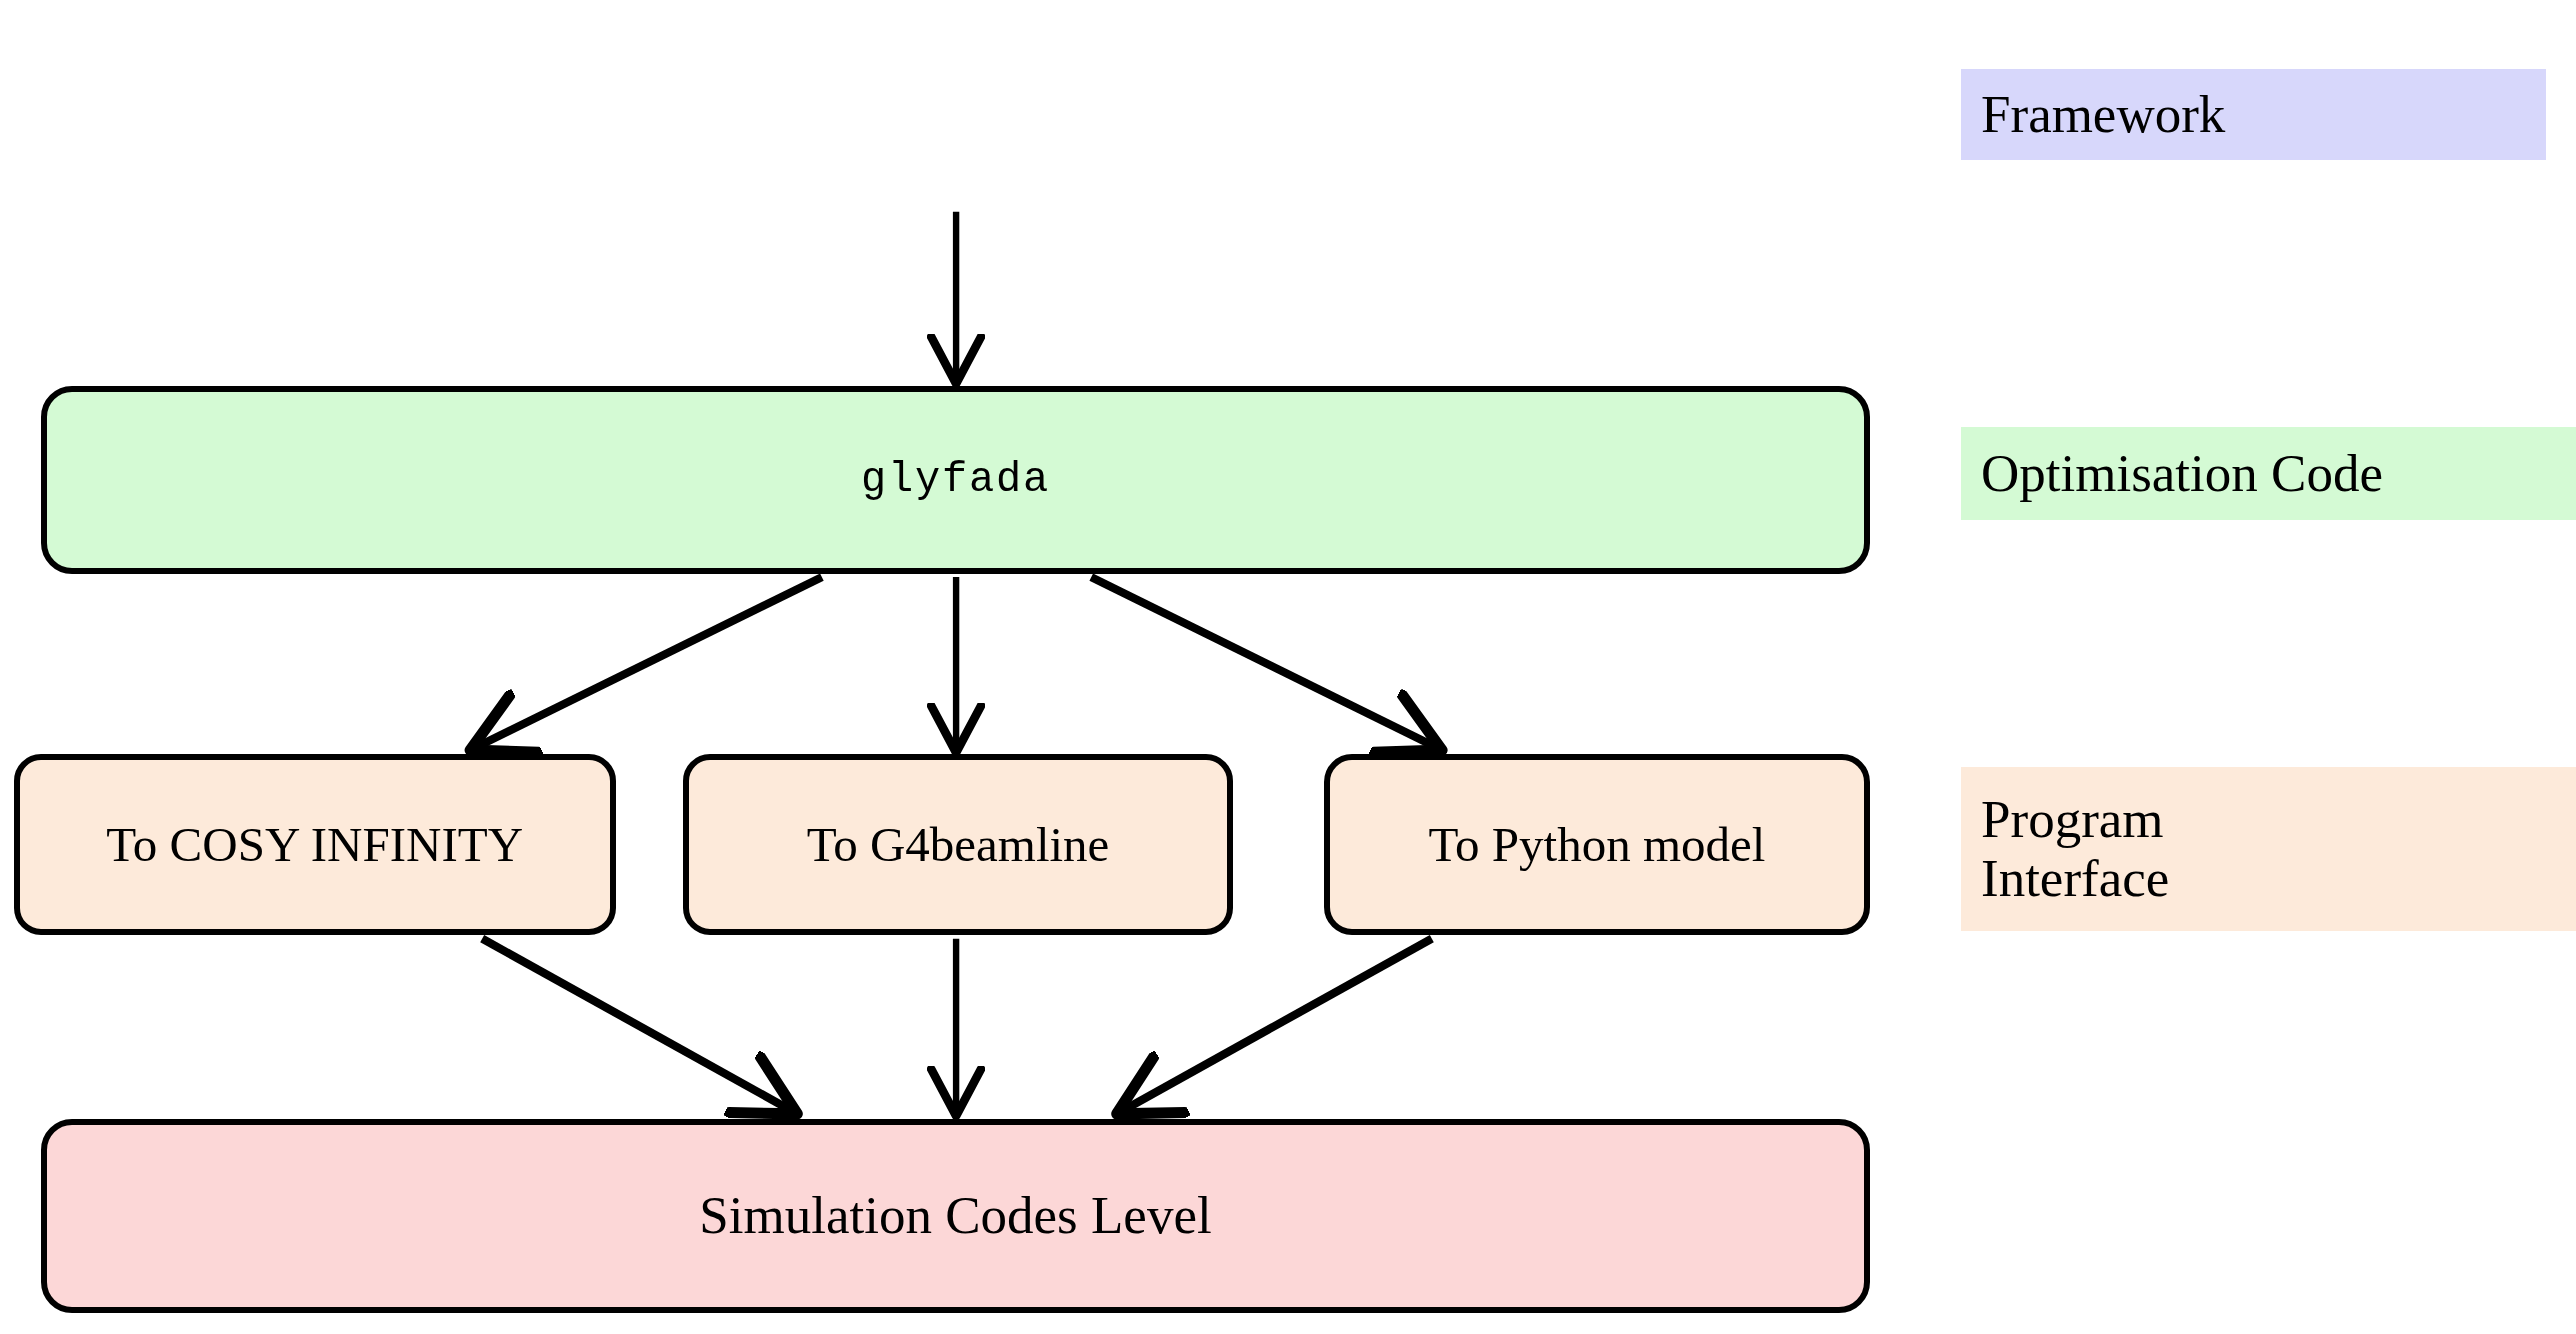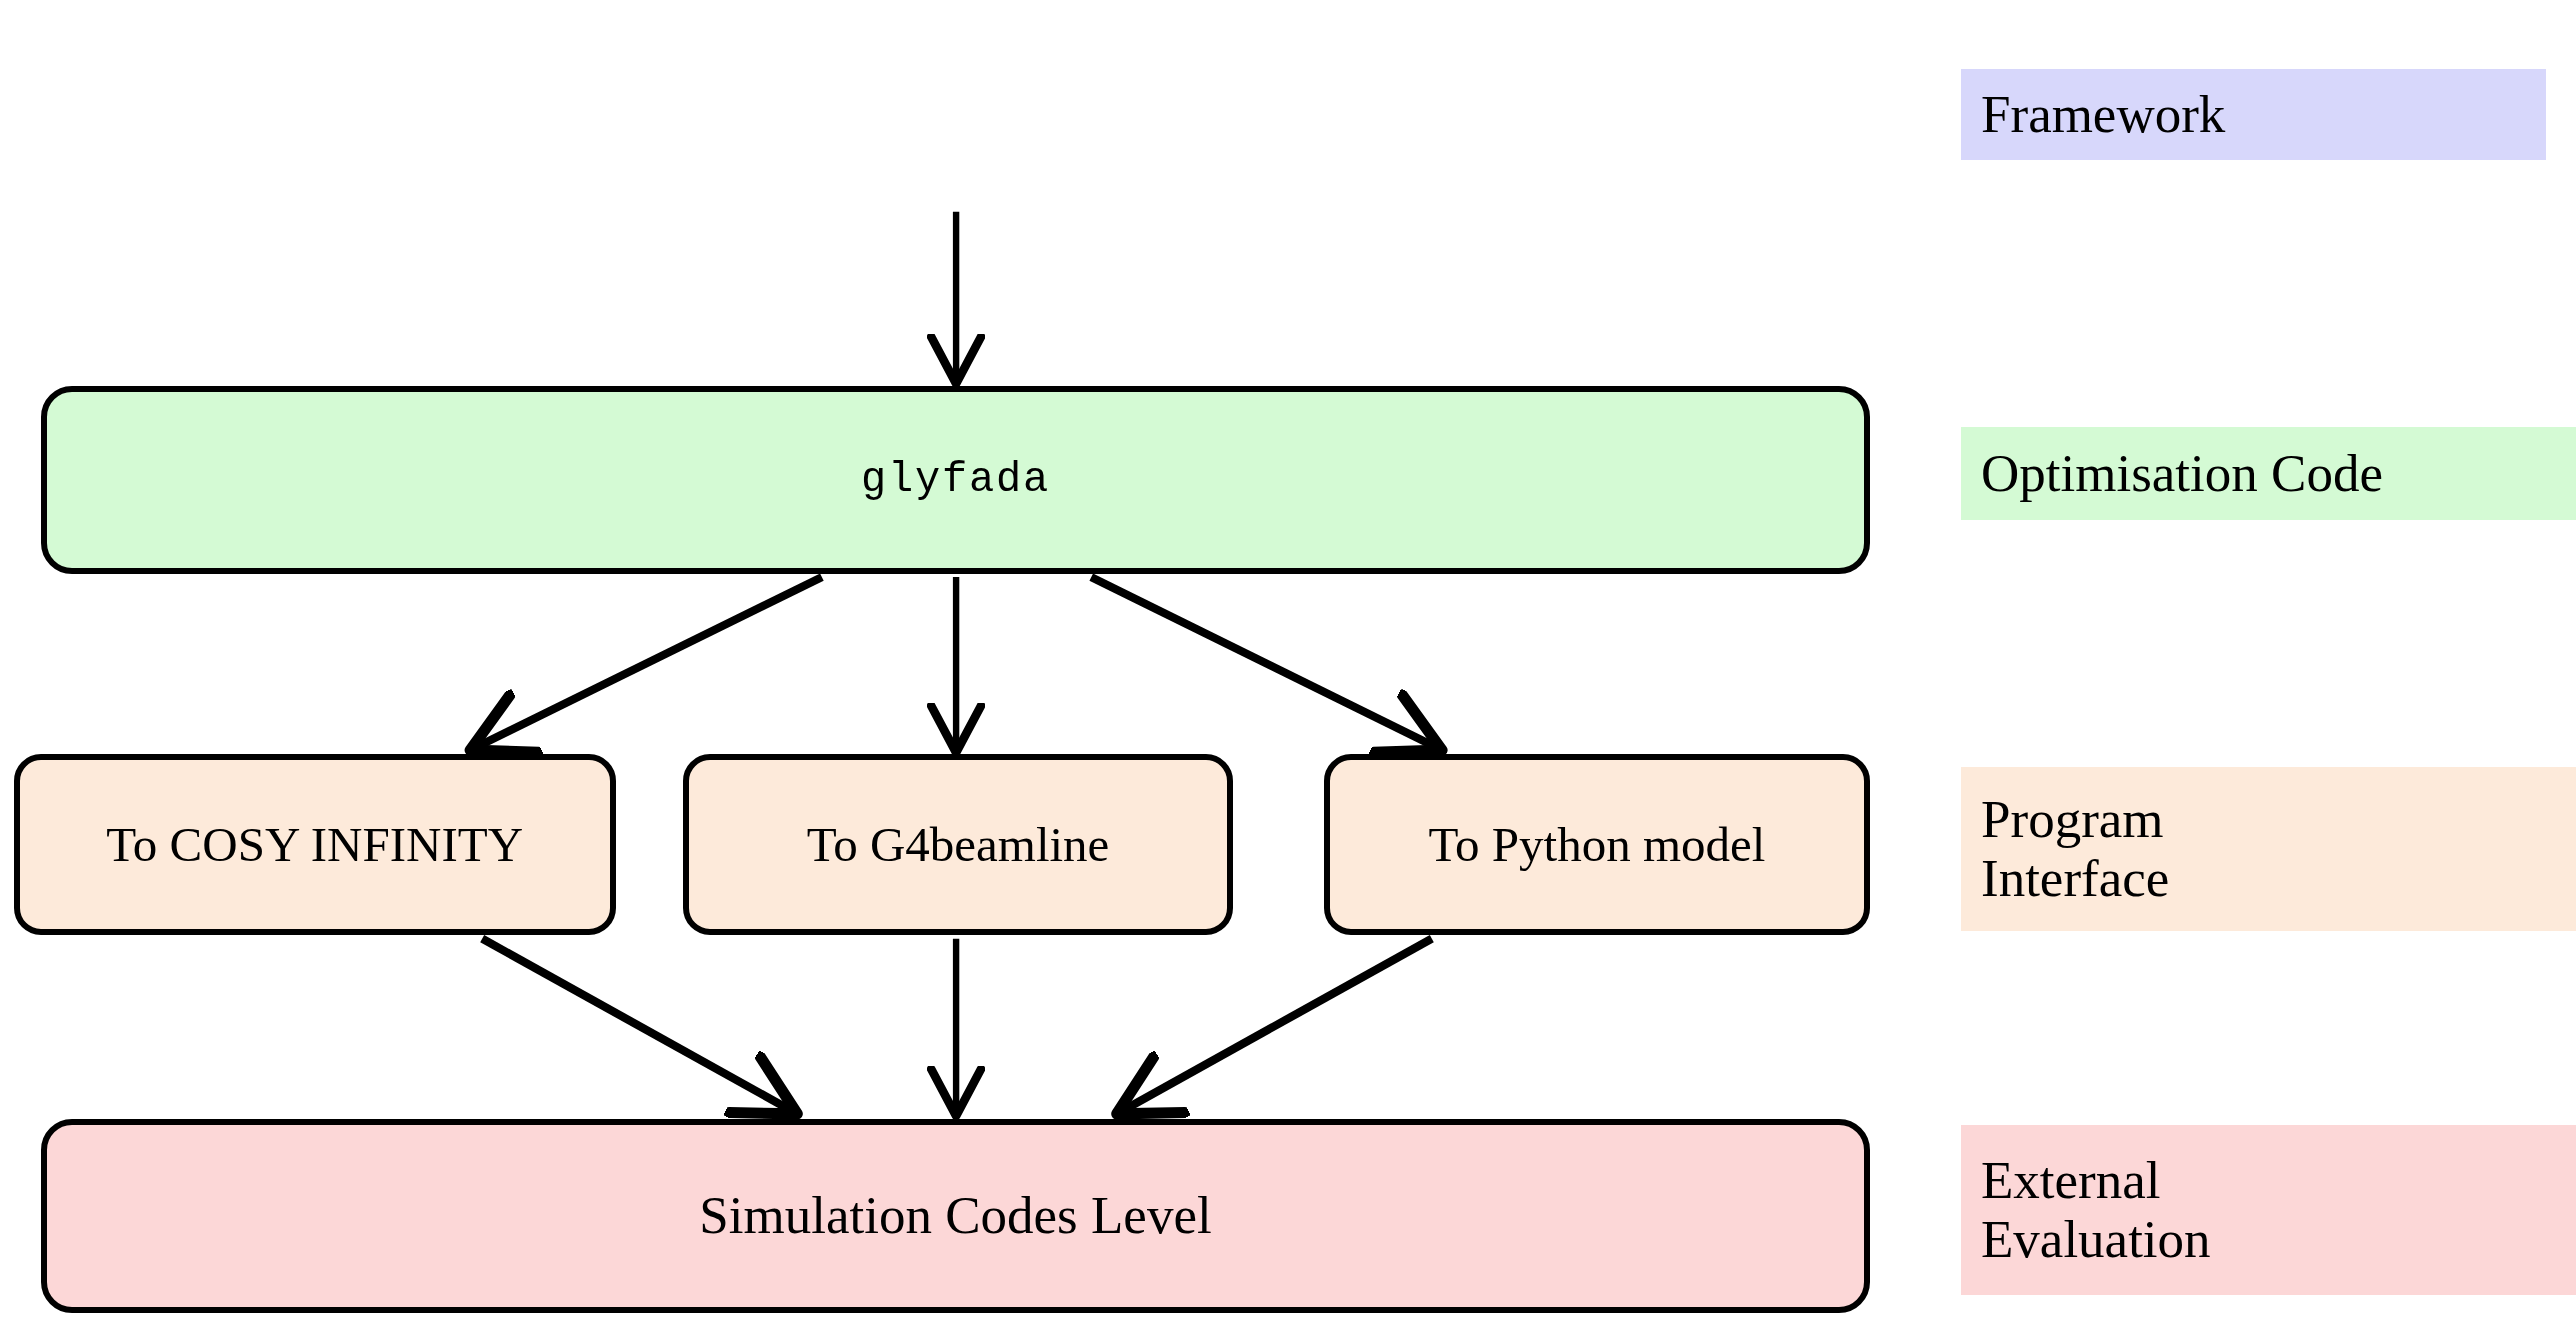--- a/index.html
+++ b/index.html
@@ -57,21 +57,21 @@
     top: 754px;
     height: 181px;
     background: #fdeada;
     font-size: 49px;
     border-radius: 27px;
   }
   .node-iface .it { }
 
   .node-iface-1 { left: 13.7px;   width: 602px; }
   .node-iface-2 { left: 683px;  width: 550px; }
-  .node-iface-3 { left: 1324px; width: 546px; }
+  .node-iface-3 { left: 1324px; width: 546px; border-radius: 28px; }
 
   .node-sim {
     left: 41px; top: 1119px;
     width: 1829px; height: 194px;
     background: #fcd7d7;
     font-size: 53px;
   }
 
   
   #arrows {
@@ -165,19 +165,15 @@
 
   <div class="legend legend-opt">
     <span class="line">Optimisation Code</span>
   </div>
 
   <div class="legend legend-iface">
     <span class="line">Program</span>
     <span class="line">Interface</span>
   </div>
 
-  <div class="legend legend-sim">
-    <span class="line">External</span>
-    <span class="line">Evaluation</span>
-  </div>
 
 </div>
 
 
 </body></html>

